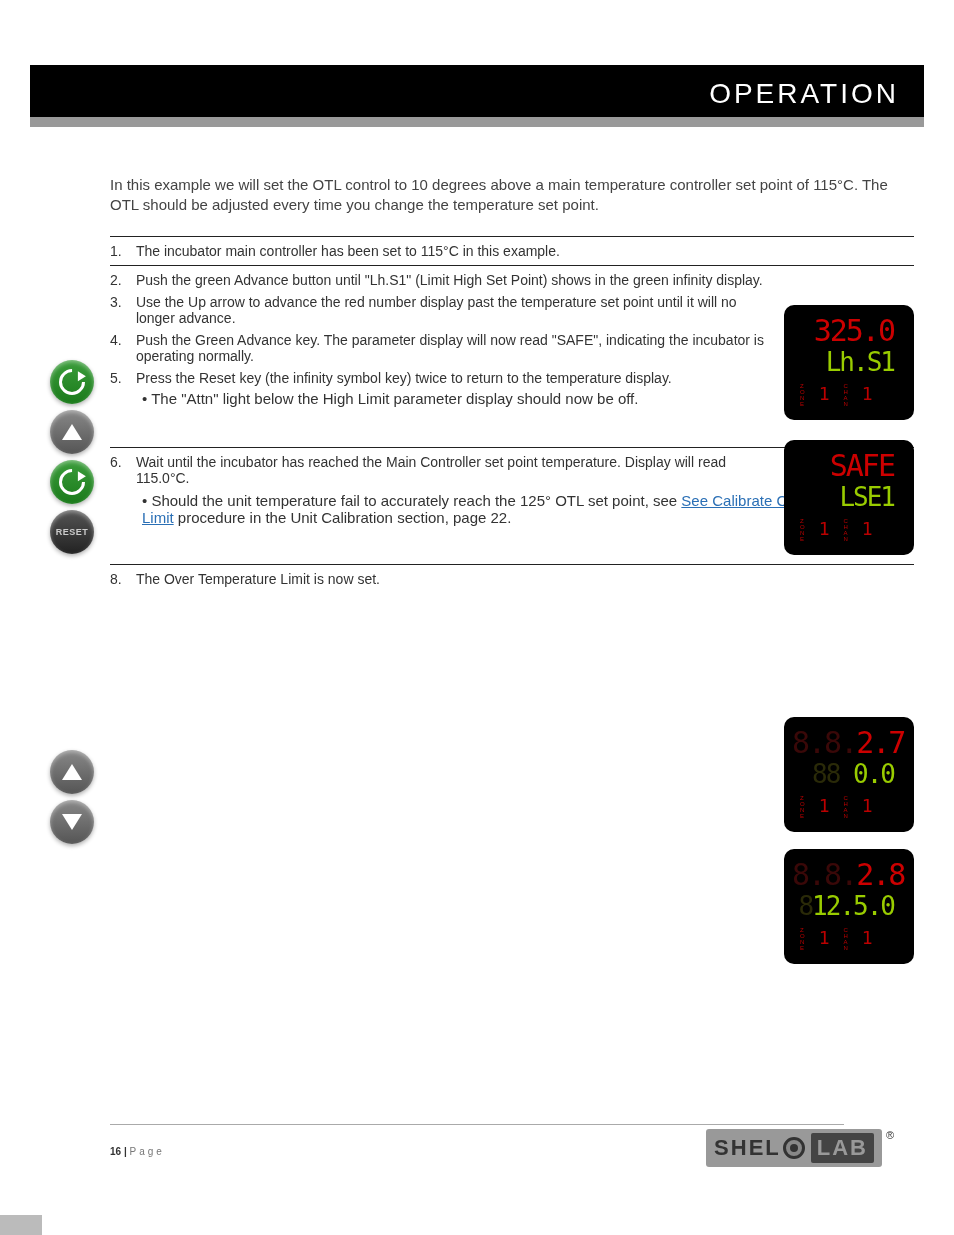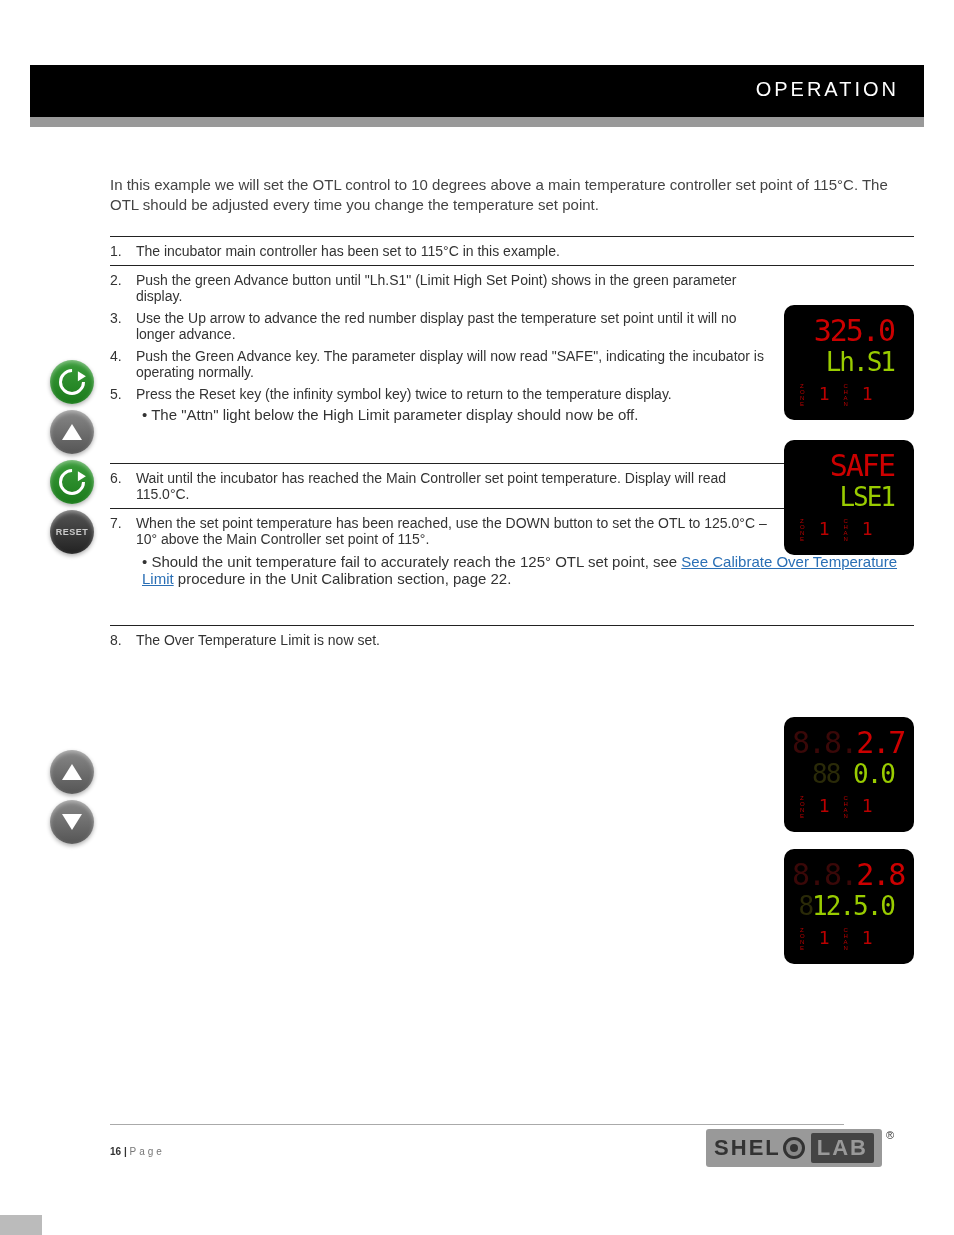--- a/index.html
+++ b/index.html
@@ -26,21 +26,21 @@
       left: 30px;
       right: 30px;
       height: 10px;
       background: #999;
     }
     .section-title {
       position: absolute;
       top: 78px;
       right: 55px;
       color: #fff;
-      font-size: 20px;
+      font-size: 28px;
       font-weight: normal;
       letter-spacing: 3px;
     }
     .content {
       position: absolute;
       top: 175px;
       left: 110px;
       right: 40px;
     }
     .heading {
@@ -256,21 +256,21 @@
 <div class="content">
   <div class="para">In this example we will set the OTL control to 10 degrees above a main temperature controller set point of 115°C. The OTL should be adjusted every time you change the temperature set point.</div>
 
   <div class="step-row" style="margin-top:18px;">
     <span class="step-num">1.</span>
     <span class="step-text">The incubator main controller has been set to 115°C in this example.</span>
   </div>
 
   <div class="step-row">
     <span class="step-num">2.</span>
-    <span class="step-text">Push the green Advance button until "Lh.S1" (Limit High Set Point) shows in the green parameter display.</span>
+    <span class="step-text">Push the green Advance button until "Lh.S1" (Limit High Set Point) shows in the green infinity display.</span>
   </div>
 
   <div style="padding-top:6px;">
     <span class="step-num">3.</span>
     <span class="step-text">Use the Up arrow to advance the red number display past the temperature set point until it will no longer advance.</span>
   </div>
 
   <div style="padding-top:6px;">
     <span class="step-num">4.</span>
     <span class="step-text">Push the Green Advance key. The parameter display will now read "SAFE", indicating the incubator is operating normally.</span>
@@ -283,24 +283,20 @@
 
   <div class="sub-bullet">
     • <span>The "Attn" light below the High Limit parameter display should now be off.</span>
   </div>
 
   <div class="step-row" style="margin-top:40px;">
     <span class="step-num">6.</span>
     <span class="step-text">Wait until the incubator has reached the Main Controller set point temperature. Display will read 115.0°C.</span>
   </div>
 
-  <div class="step-row">
-    <span class="step-num">7.</span>
-    <span class="step-text">When the set point temperature has been reached, use the DOWN button to set the OTL to 125.0°C – 10° above the Main Controller set point of 115°.</span>
-  </div>
 
   <div class="sub-bullet" style="margin-top:6px;">
     • <span>Should the unit temperature fail to accurately reach the 125° OTL set point, see <span style="color:#2a6fb5; text-decoration:underline;">See Calibrate Over Temperature Limit</span> procedure in the Unit Calibration section, page 22.</span>
   </div>
 
   <div class="step-row" style="margin-top:38px;">
     <span class="step-num">8.</span>
     <span class="step-text">The Over Temperature Limit is now set.</span>
   </div>
 

